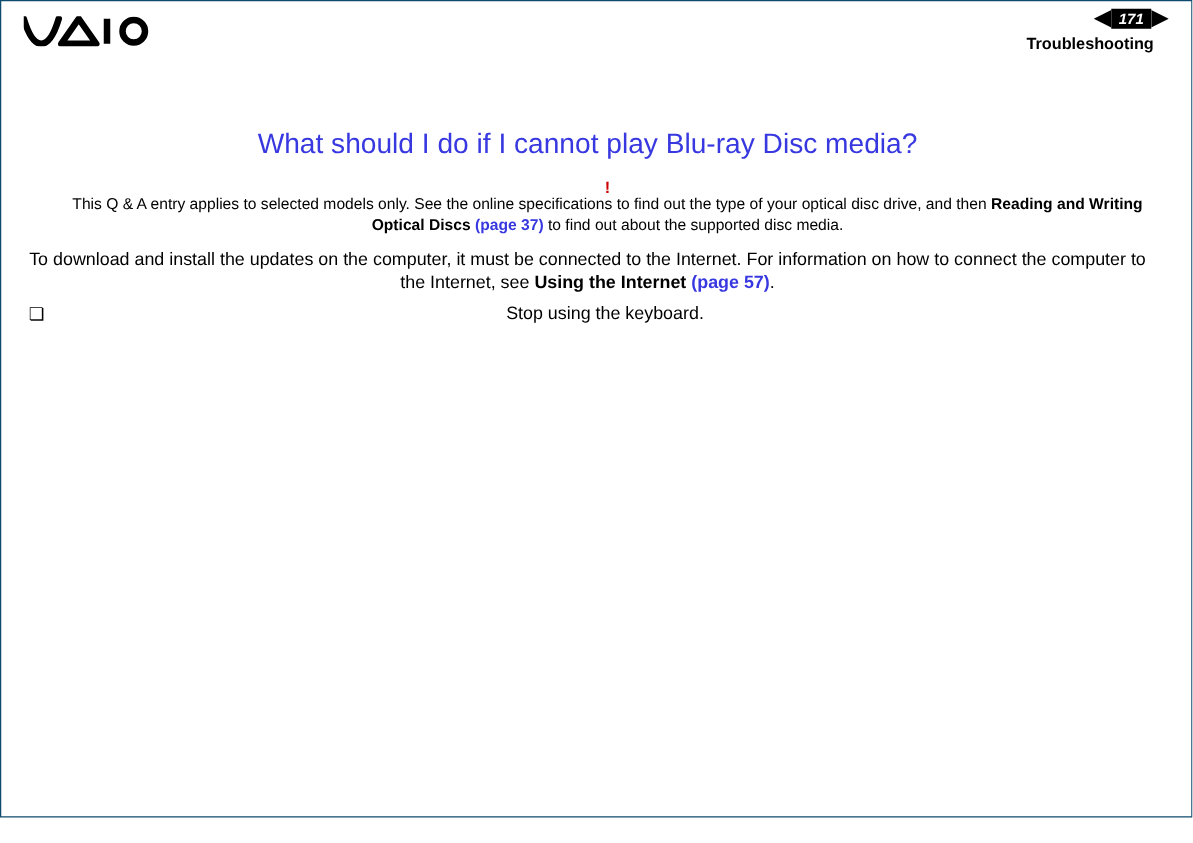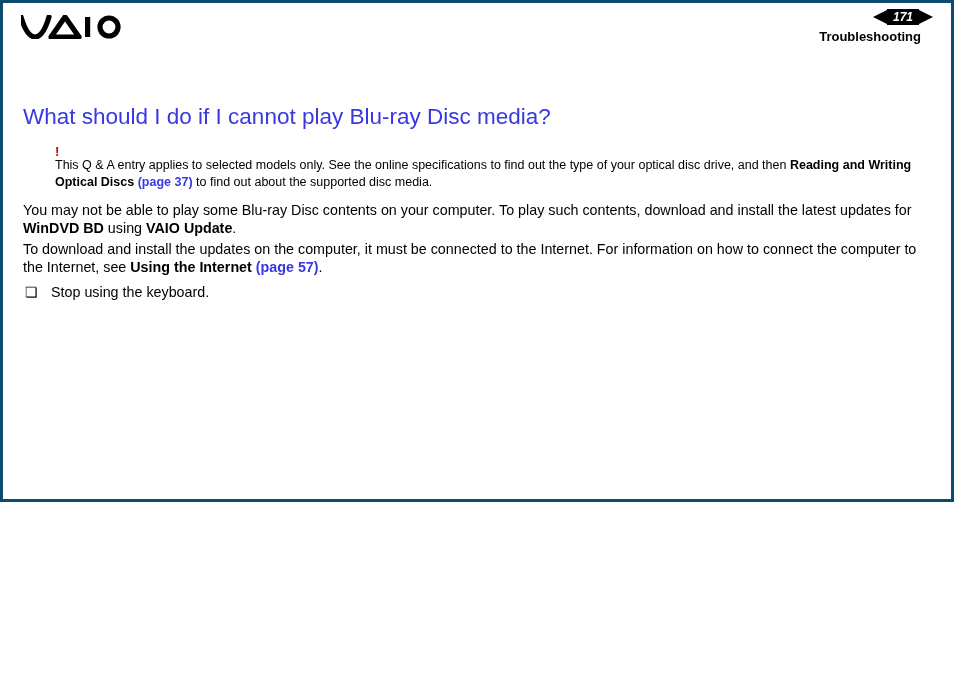--- a/index.html
+++ b/index.html
@@ -7,22 +7,22 @@
     margin: 0; padding: 0;
     width: 954px; height: 674px;
     background: #fff;
     font-family: Arial, Helvetica, sans-serif;
     color: #000;
     overflow: hidden;
   }
   .page {
     position: relative;
     width: 954px;
-    height: 502px;
-    border: 3px solid #0c4a6e;
+    height: 654px;
+    border: 1px solid #0c4a6e;
   }
   .header {
     position: relative;
     height: 54px;
   }
   .logo {
     position: absolute;
     left: 18px;
     top: 12px;
   }
@@ -49,20 +49,21 @@
   }
   .section-name {
     position: absolute;
     right: 30px;
     top: 26px;
     font-size: 13px;
     font-weight: bold;
   }
   .content {
     padding: 20px 34px 0 20px;
+    text-align: center;
   }
   h2.title {
     color: #3838e0;
     font-weight: normal;
     font-size: 22.5px;
     margin: 26px 0 14px 0;
     line-height: 1.2;
   }
   h2.title.second { margin-top: 16px; }
   .note-bang {
@@ -138,23 +139,20 @@
   <div class="content">
 
     <h2 class="title">What should I do if I cannot play Blu-ray Disc media?</h2>
 
     <div class="note-bang">!</div>
     <p class="note-text">
       <span>This Q &amp; A entry applies to selected models only. See the online specifications to find out the type of your optical disc drive, and then </span><span class="bold">Reading and Writing Optical Discs </span><span class="link">(page 37)</span><span> to find out about the supported disc media.</span>
     </p>
 
     <p class="body-text">
-      <span>You may not be able to play some Blu-ray Disc contents on your computer. To play such contents, download and install the latest updates for </span><span class="bold">WinDVD BD</span><span> using </span><span class="bold">VAIO Update</span><span>.</span>
-    </p>
-    <p class="body-text">
       <span>To download and install the updates on the computer, it must be connected to the Internet. For information on how to connect the computer to the Internet, see </span><span class="bold">Using the Internet </span><span class="link">(page 57)</span><span>.</span>
     </p>
 
 
     <ul class="boxlist">
       <li>Stop using the keyboard.</li>
     </ul>
 
   </div>
 

